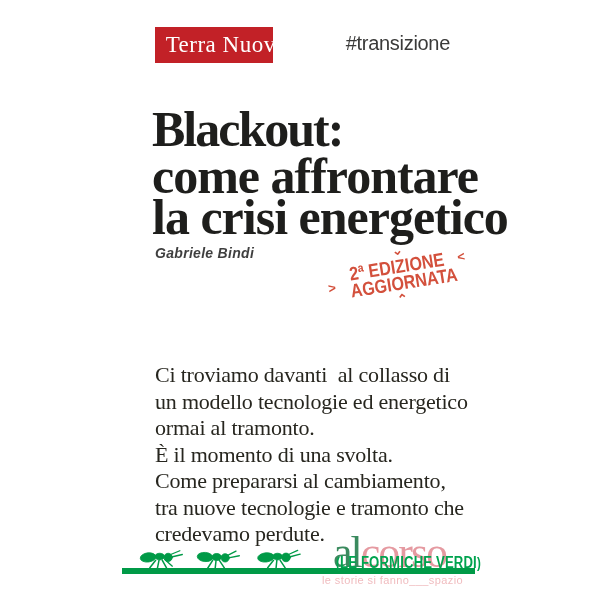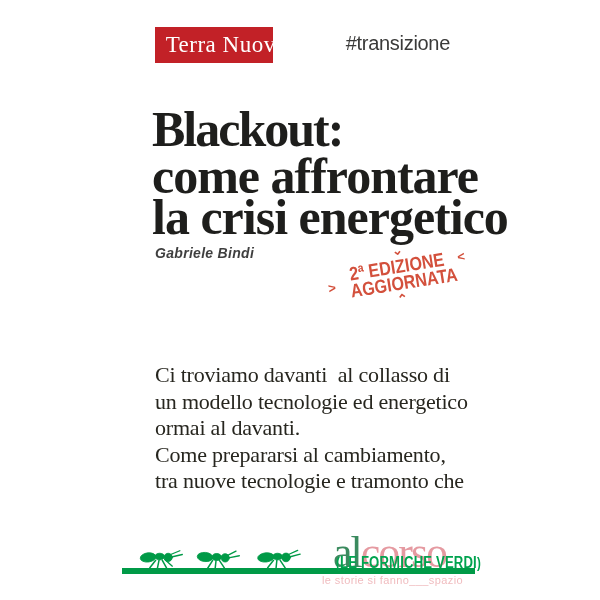--- a/index.html
+++ b/index.html
@@ -166,23 +166,25 @@
     <span class="stamp-chevron left">&gt;</span>
     <span class="stamp-chevron right">&lt;</span>
     <span class="stamp-chevron bottom">⌃</span>
     <span class="stamp-line">2ª EDIZIONE</span>
     <span class="stamp-line">AGGIORNATA</span>
   </div>
 
   <div class="blurb" style="color: rgb(39, 38, 31);">
     <div class="blurb-line">Ci troviamo davanti  al collasso di</div>
     <div class="blurb-line">un modello tecnologie ed energetico</div>
-    <div class="blurb-line">ormai al davanti.</div>
+    <div class="blurb-line">ormai al tramonto.</div>
+    <div class="blurb-line">È il momento di una svolta.</div>
     <div class="blurb-line">Come prepararsi al cambiamento,</div>
     <div class="blurb-line">tra nuove tecnologie e tramonto che</div>
+    <div class="blurb-line">credevamo perdute.</div>
   </div>
 
   <div class="brand">
     <span style="color: rgb(58, 138, 94);">al</span><span style="color: rgb(229, 154, 161);">corso</span>
   </div>
 
   <div class="footer-rule" style="background-color: rgb(0, 154, 71);"></div>
 
   <svg class="ant ant-1" viewBox="0 0 60 24">
     <g fill="#009a47" stroke="#009a47" stroke-linecap="round">

